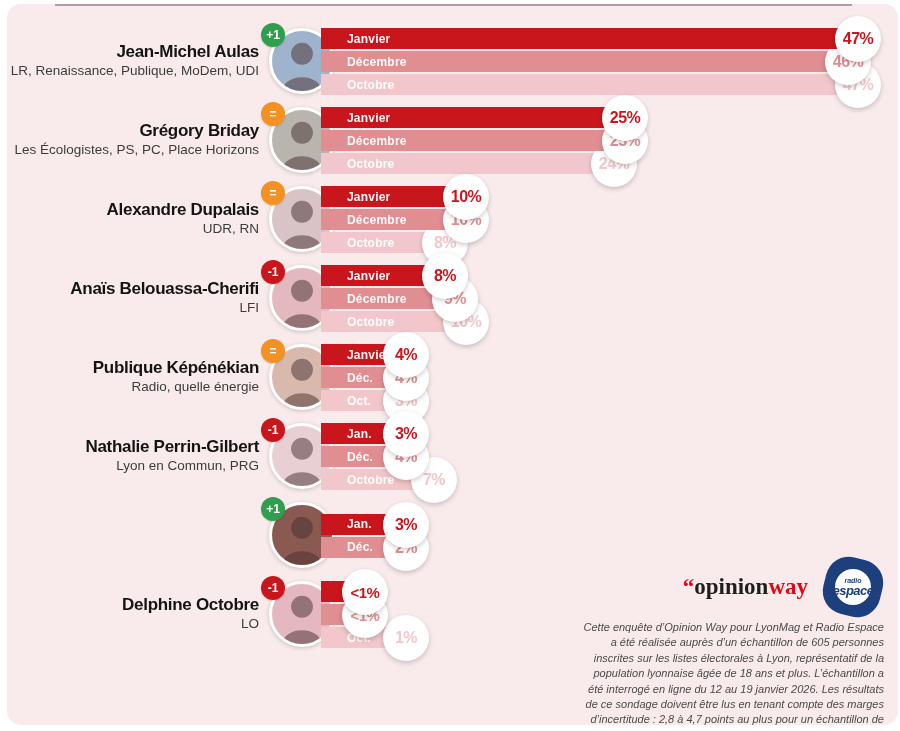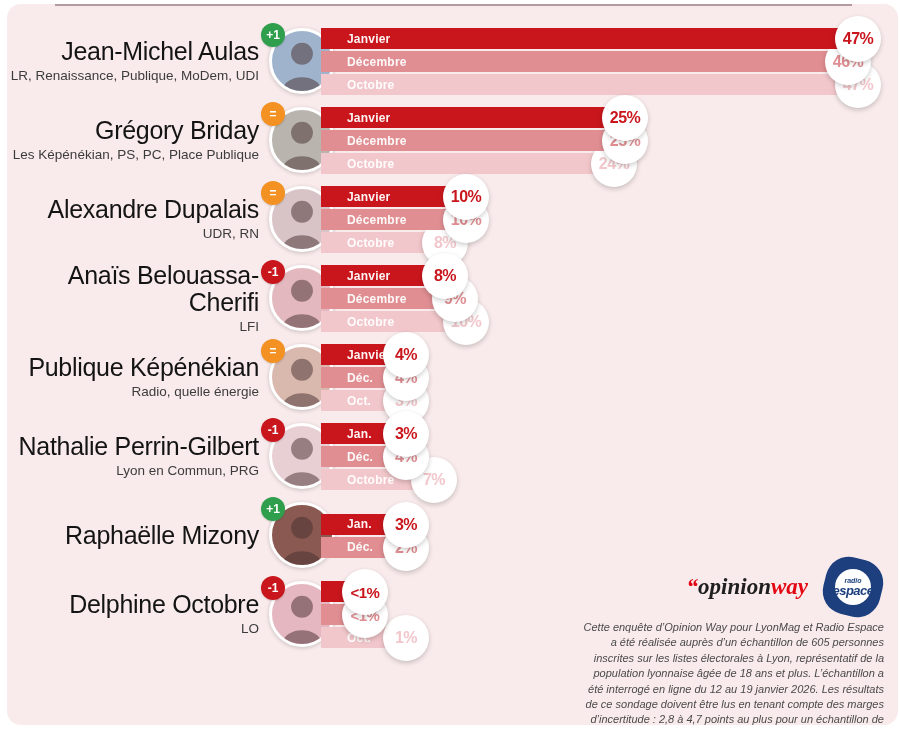--- a/index.html
+++ b/index.html
@@ -12,42 +12,42 @@
   .title-band { height:58px; background:#f7dbdb; border-radius:14px 14px 0 0;
                 display:flex; align-items:center; justify-content:center; }
   .title-band h1 { color:#c9161d; font-size:24px; font-weight:bold; letter-spacing:-0.4px;
                    transform:scaleX(0.96); white-space:nowrap; }
   .divider { height:2px; background:#b49aa2; margin:0 46px 0 48px; }
 
   .rows { margin-top:16px; }
   .row { display:flex; align-items:center; height:79px; position:relative; }
 
   .namecol { width:252px; text-align:right; flex:none; }
-  .cand-name { font-size:25px; font-weight:normal; color:#141414; letter-spacing:-0.3px; line-height:1.1; }
+  .cand-name { font-size:17px; font-weight:bold; color:#141414; letter-spacing:-0.3px; line-height:1.1; }
   .cand-party { font-size:13.5px; color:#3c3c3c; line-height:1.25; margin-top:2px; }
 
   .photo-wrap { width:72px; height:72px; position:relative; margin-left:8px; flex:none; z-index:6; }
   .photo { position:absolute; top:2px; left:2px; width:66px; height:66px; border-radius:50%;
            border:3px solid #ffffff; box-shadow:0 1px 4px rgba(0,0,0,.2); overflow:hidden; }
   .photo svg { width:100%; height:100%; display:block; }
   .badge { position:absolute; top:-3px; left:-6px; width:24px; height:24px; border-radius:50%;
            color:#fff; font-weight:bold; font-size:12px; display:flex; align-items:center;
            justify-content:center; z-index:7; box-shadow:0 1px 2px rgba(0,0,0,.15); }
 
   .bars { flex:1; margin-left:-18px; display:flex; flex-direction:column; justify-content:center; position:relative; }
   .bar-line { position:relative; height:21px; margin:1px 0; }
   .bar { height:21px; border-radius:0 6px 6px 0; display:flex; align-items:center;
          padding-left:26px; overflow:visible; white-space:nowrap; }
   .bar-label { font-size:12px; font-weight:bold; color:rgba(255,255,255,.95); letter-spacing:0.2px;text-align:center; }
   .bubble { position:absolute; top:-12px; width:46px; height:46px; border-radius:50%; background:#ffffff;
             box-shadow:0 2px 5px rgba(0,0,0,.2); display:flex; align-items:center; justify-content:center;
             font-weight:bold; font-size:16px; letter-spacing:-0.5px; }
 
   .brands { position:absolute; right:14px; top:552px; display:flex; align-items:center; gap:14px; }
-  .ow { font-family:"Liberation Serif", serif; font-style:italic; font-weight:bold; font-size:23px; white-space:nowrap; }
+  .ow { font-family:"Liberation Serif", serif; font-weight:bold; font-size:23px; white-space:nowrap; }
   .ow .red { color:#e30613; } .ow .dark { color:#1f1f1f; }
   .lyonmag { background:#e30613; color:#fff; font-weight:bold; font-size:21px; padding:5px 11px;
              letter-spacing:0.3px; white-space:nowrap; }
   .espace-logo { width:62px; height:62px; position:relative; flex:none; }
   .swirl { position:absolute; inset:2px; background:#1d3f7e; border-radius:40%; transform:rotate(14deg); }
   .swirl-inner { position:absolute; inset:13px; background:#ffffff; border-radius:50%; }
   .espace-text { position:absolute; inset:0; display:flex; flex-direction:column; align-items:center;
                  justify-content:center; color:#1d3f7e; font-style:italic; font-weight:bold; }
   .espace-radio { font-size:7px; line-height:1; }
   .espace-name { font-size:13px; line-height:1; letter-spacing:-0.5px; }
@@ -102,21 +102,21 @@
     <div class="bubble" style="left: 514px; color: rgb(242, 199, 203);">
       <span>47%</span>
     </div>
   </div>
 </div>
   </div>
 
   <div class="row">
     <div class="namecol">
       <div class="cand-name">Grégory Briday</div>
-      <div class="cand-party">Les Képénékian, PS, PC, Place Publique</div>
+      <div class="cand-party">Les Écologistes, PS, PC, Place Horizons</div>
     </div>
     <div class="photo-wrap">
       <div class="photo" style="background: rgb(185, 180, 173);">
         <svg viewBox="0 0 66 66">
           <circle cx="33" cy="25" r="12" fill="rgba(70,45,45,0.5)"></circle>
           <path d="M11 66 C 14 46, 52 46, 55 66 Z" fill="rgba(70,45,45,0.5)"></path>
         </svg>
       </div>
       <div class="badge" style="background: rgb(243, 145, 35);">=</div>
     </div>
@@ -321,21 +321,20 @@
     </div>
     <div class="bubble" style="left: 90px; color: rgb(242, 199, 203);">
       <span>7%</span>
     </div>
   </div>
 </div>
   </div>
 
   <div class="row">
     <div class="namecol">
-      <div class="cand-name">Raphaëlle Mizony</div>
     </div>
     <div class="photo-wrap">
       <div class="photo" style="background: rgb(138, 90, 82);">
         <svg viewBox="0 0 66 66">
           <circle cx="33" cy="25" r="12" fill="rgba(70,45,45,0.5)"></circle>
           <path d="M11 66 C 14 46, 52 46, 55 66 Z" fill="rgba(70,45,45,0.5)"></path>
         </svg>
       </div>
       <div class="badge" style="background: rgb(47, 158, 77);">+1</div>
     </div>

